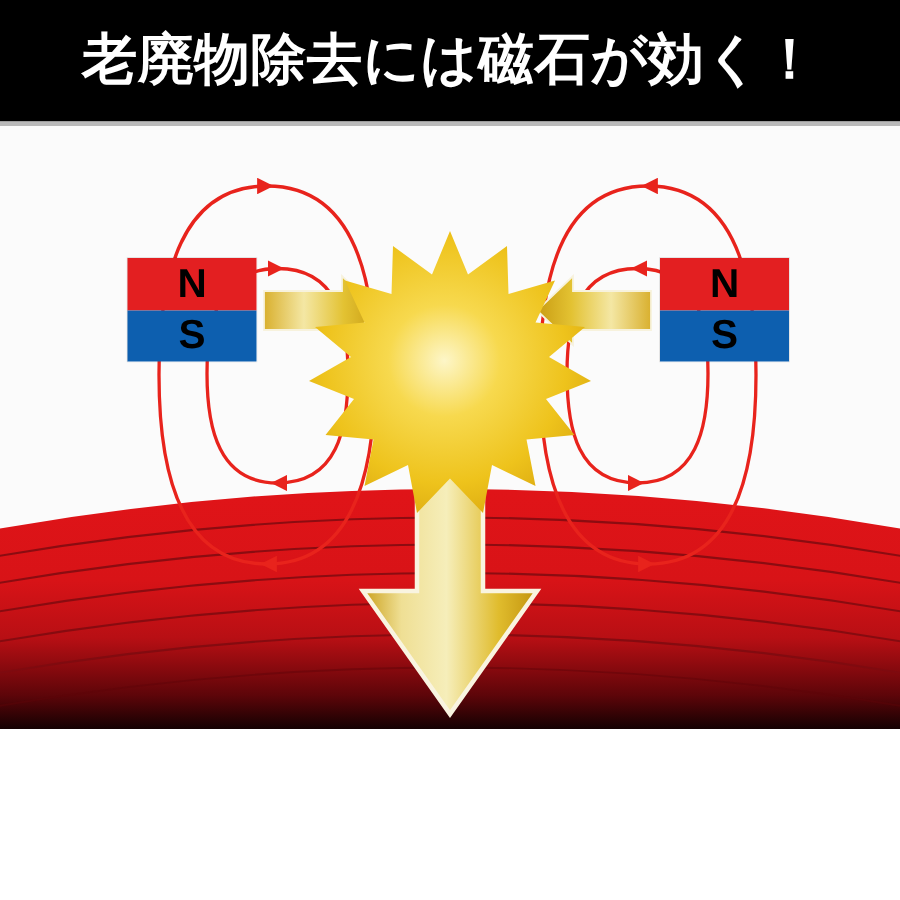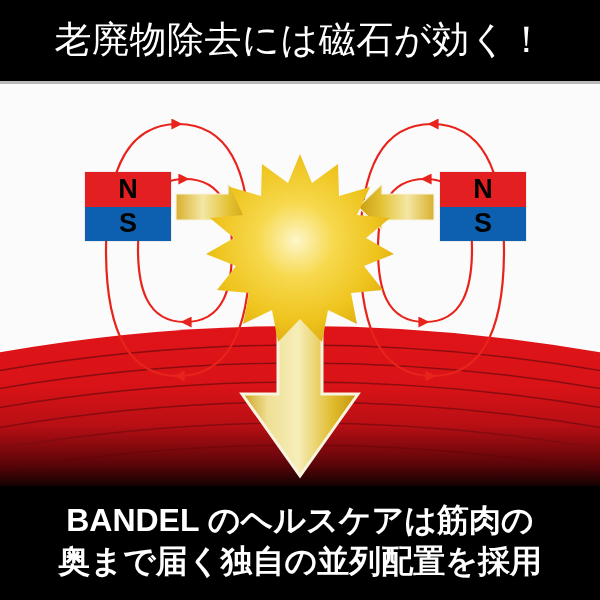--- a/index.html
+++ b/index.html
@@ -9,21 +9,21 @@
   #page { position:relative; width:600px; height:600px; overflow:hidden; background:#ffffff; }
 
   
   .header-band{
     position:absolute; left:0; top:0; width:600px; height:81px;
     background:#000000; z-index:40;
   }
   .header-title{
     position:absolute; left:0; top:17px; width:600px;
     text-align:center; color:#ffffff;
-    font-size:37px; font-weight:normal; line-height:46px;
+    font-size:37px; font-weight:bold; line-height:46px;
     letter-spacing:0.5px;
     white-space:nowrap;
   }
   .header-rule{
     position:absolute; left:0; top:81px; width:600px; height:3px;
     background:#b9b9b9; z-index:41;
   }
 
   
   .stage{
@@ -174,18 +174,14 @@
     <div class="magnet" id="magnet-right">
       <div class="pole north">
         <span>N</span>
       </div>
       <div class="pole south">
         <span>S</span>
       </div>
     </div>
   </div>
 
-  <div class="caption-band">
-    <div class="caption-line first">BANDEL のヘルスケアは筋肉の</div>
-    <div class="caption-line">奥まで届く独自の並列配置を採用</div>
-  </div>
 
 </div>
 
 </body></html>

